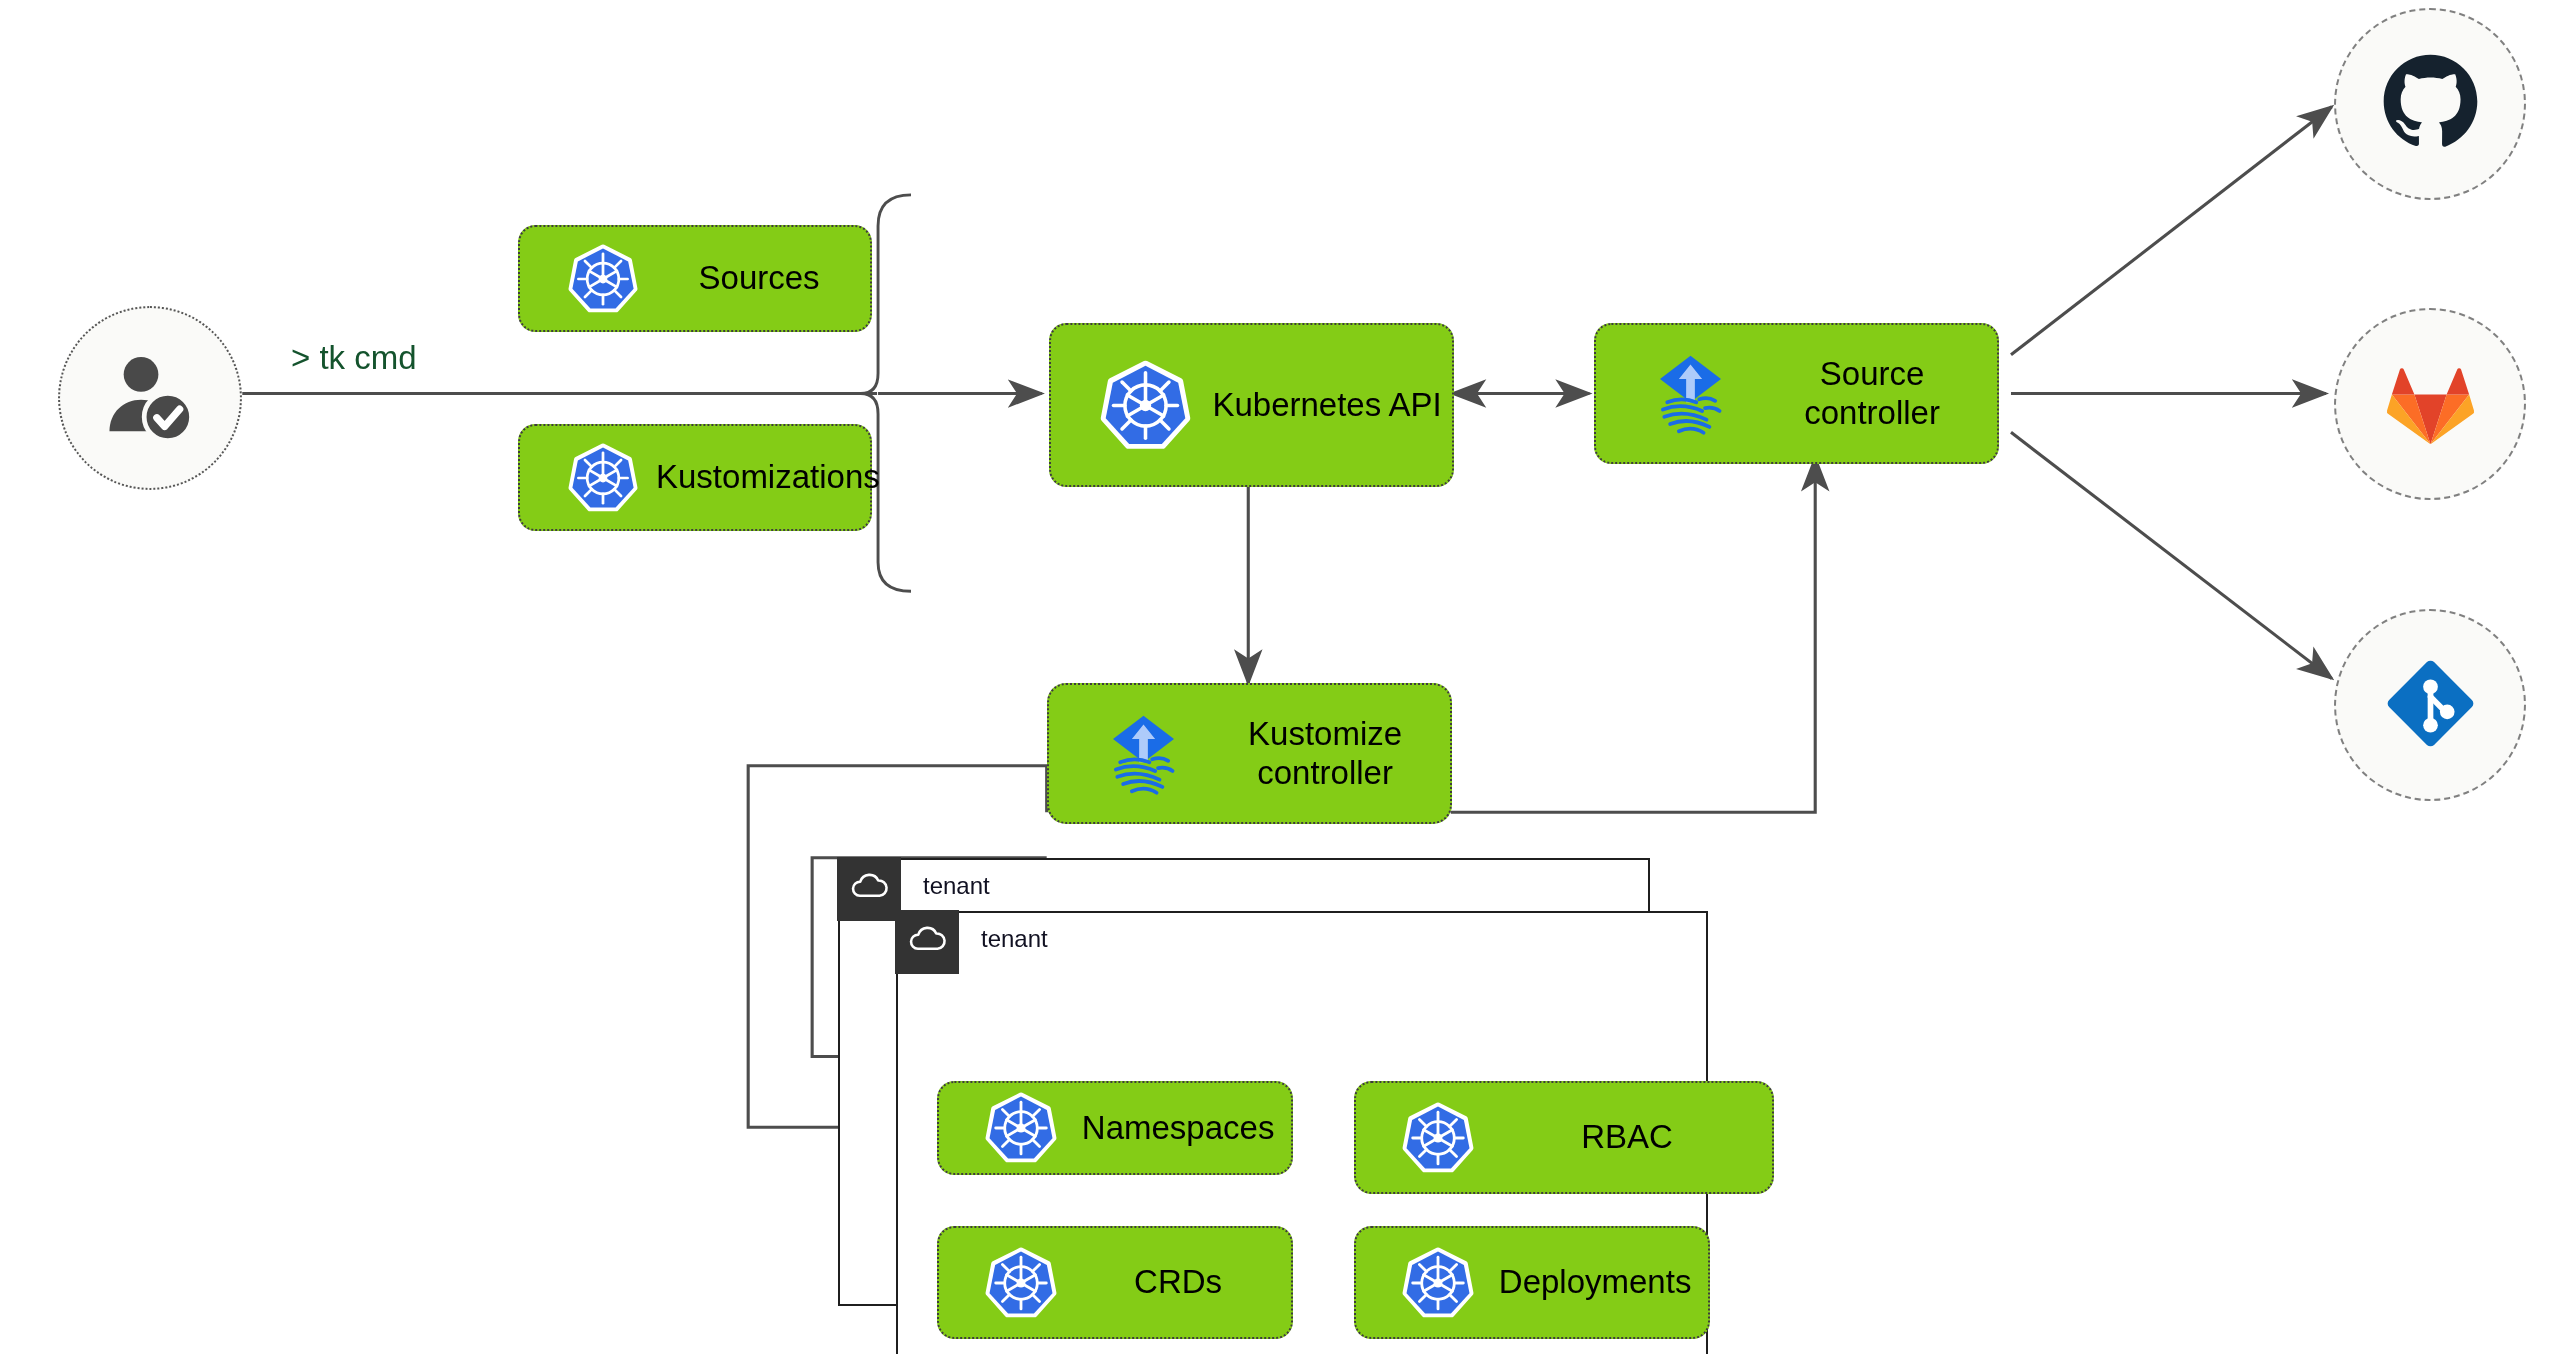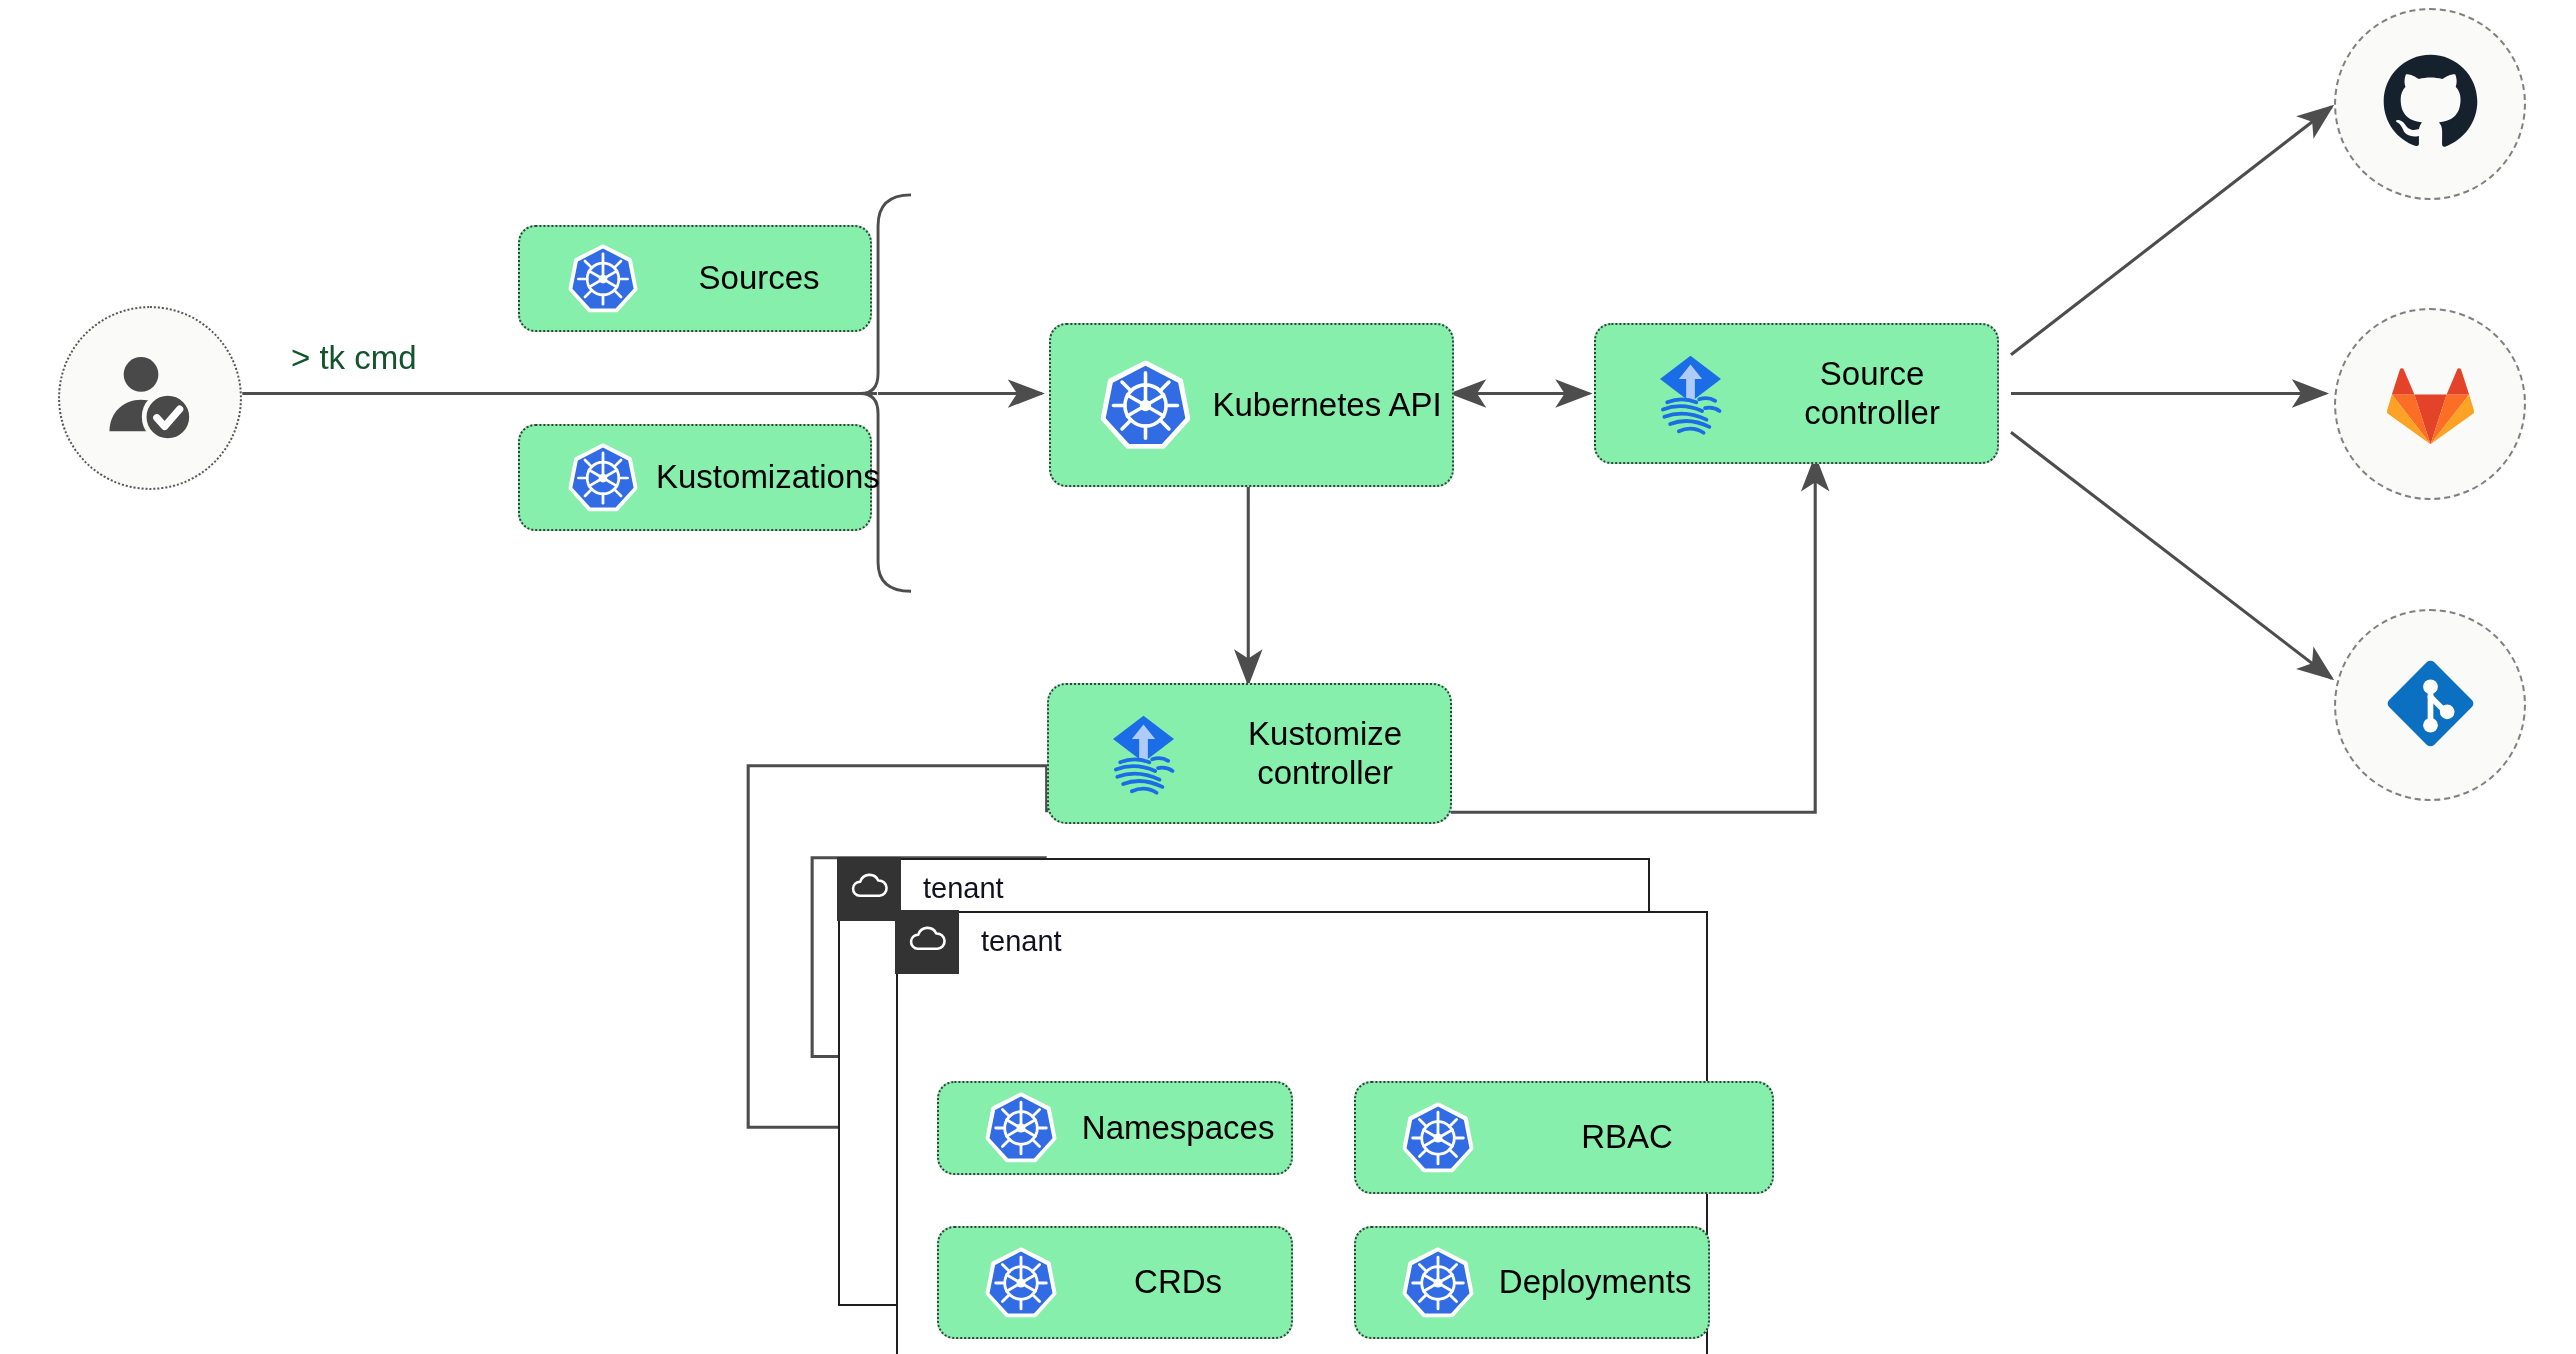--- a/index.html
+++ b/index.html
@@ -22,21 +22,21 @@
     left: 0;
     top: 0;
     width: 2576px;
     height: 1355px;
   }
 
   
   .node {
     position: absolute;
     box-sizing: border-box;
-    background: #86efac;
+    background: #84cc16;
     border: 2.9px dotted #3d3d3d;
     border-radius: 17.4px;
     display: flex;
     align-items: center;
     padding-left: 29px;
   }
   .node .label {
     color: #000000;
     font-size: 33px;
     line-height: 1.16;
@@ -89,21 +89,21 @@
     width: 64px;
     height: 64px;
     background: #333333;
     display: flex;
     align-items: center;
     justify-content: center;
   }
   .cluster-title {
     position: absolute;
     top: 11.6px;
-    font-size: 29px;
+    font-size: 24px;
     color: #111122;
   }
 
   
   .caption {
     position: absolute;
     font-size: 33px;
     color: #14532d;
     white-space: nowrap;
   }

